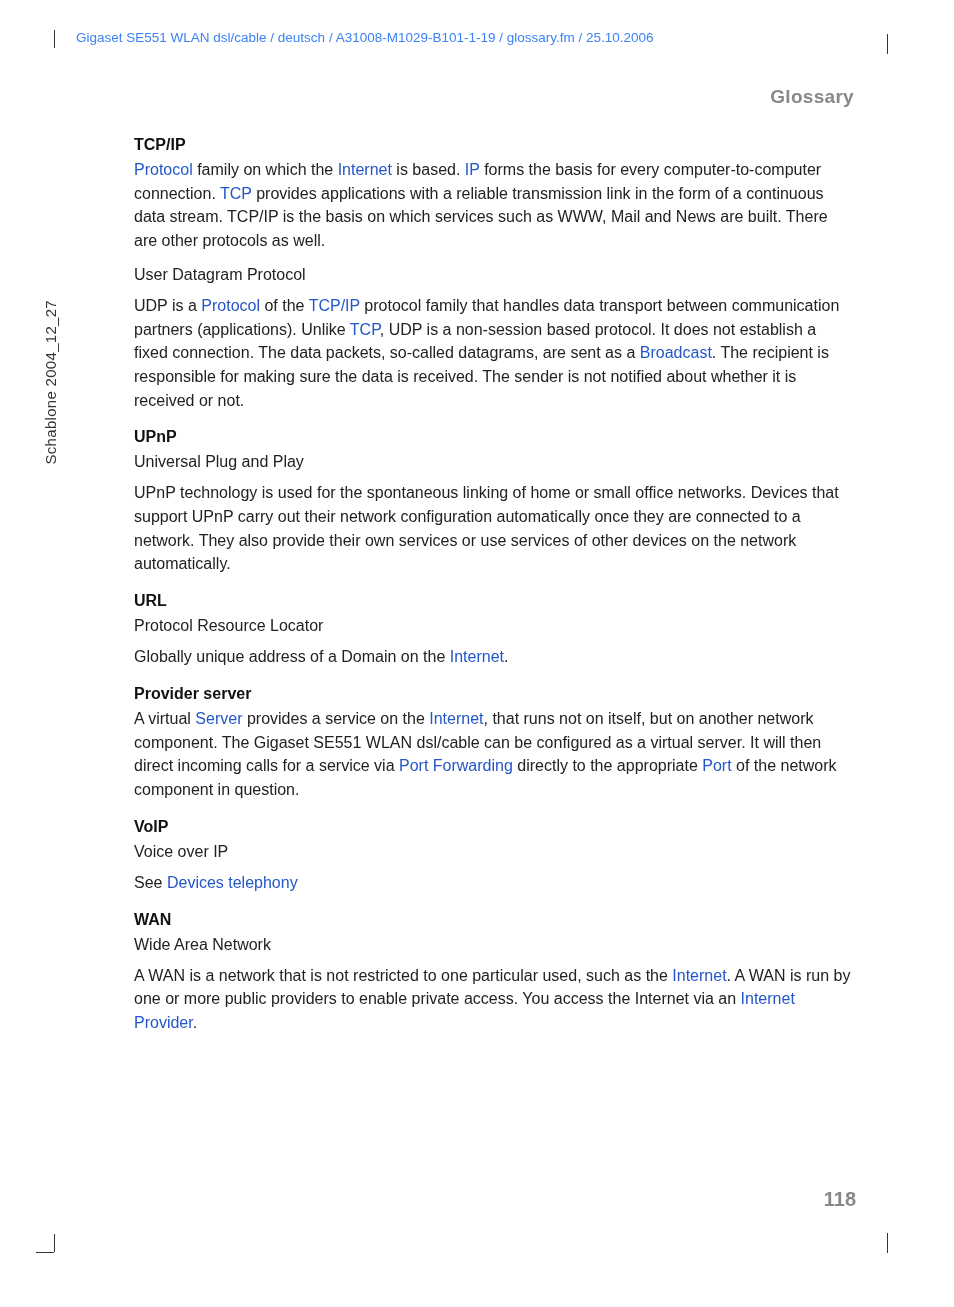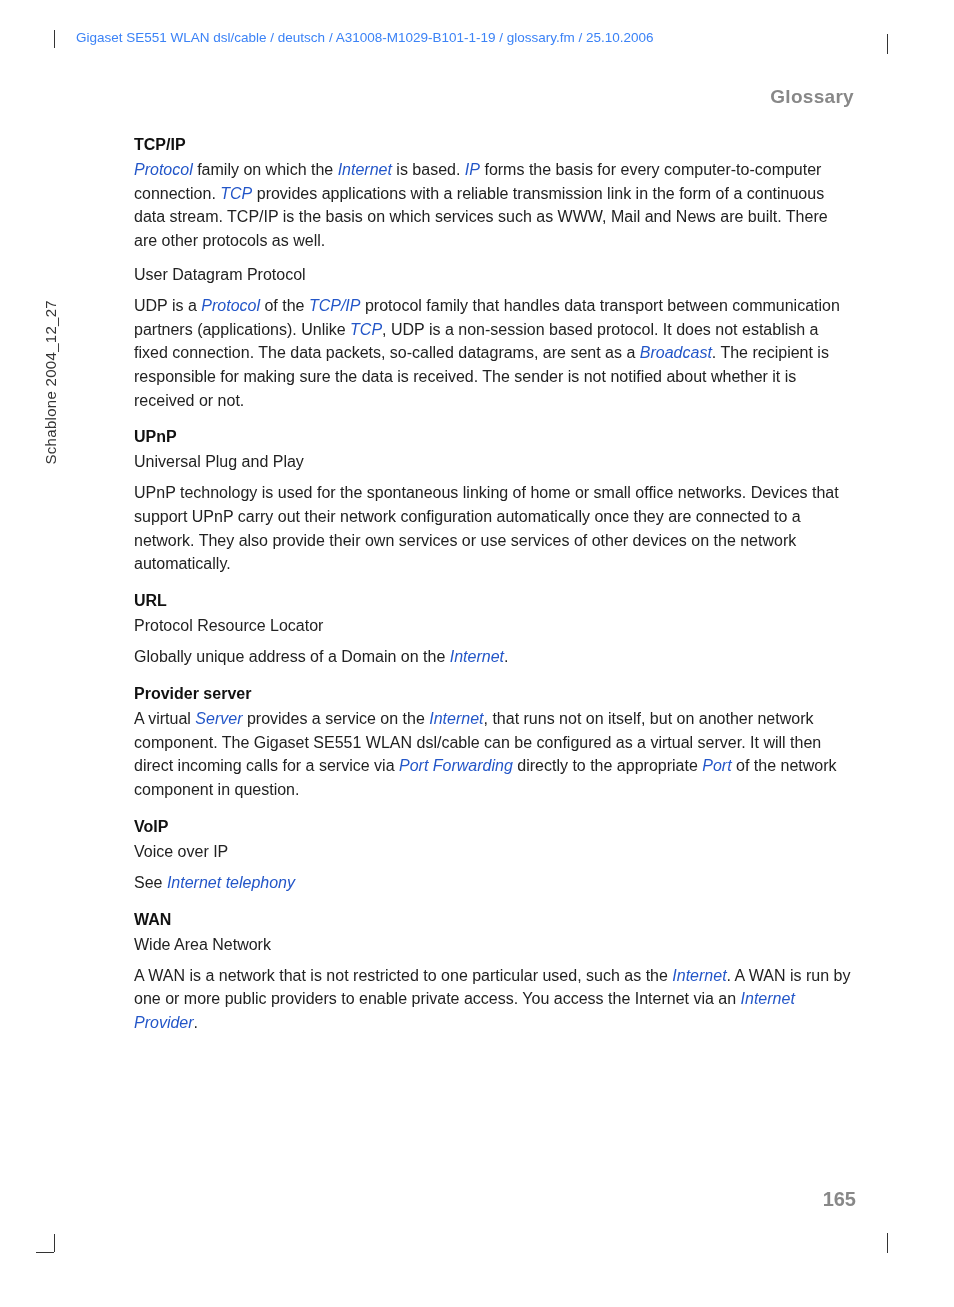--- a/index.html
+++ b/index.html
@@ -77,21 +77,20 @@
   }
   .para {
     font-size: 16px;
     color: #222;
     line-height: 1.48;
     margin-bottom: 10px;
   }
   .link {
     color: #2356c8;
     cursor: pointer;
-    font-style: italic;
   }
   .page-num {
     position: absolute;
     bottom: 96px;
     right: 98px;
     font-weight: bold;
     font-size: 20px;
     color: #888;
   }
 </style>
@@ -129,23 +128,23 @@
   </div>
 
   <div class="term">Provider server</div>
   <div class="para">
     <span>A virtual </span><span class="link">Server</span><span> provides a service on the </span><span class="link">Internet</span><span>, that runs not on itself, but on another network component. The Gigaset SE551 WLAN dsl/cable can be configured as a virtual server. It will then direct incoming calls for a service via </span><span class="link">Port Forwarding</span><span> directly to the appropriate </span><span class="link">Port</span><span> of the network component in question.</span>
   </div>
 
   <div class="term">VoIP</div>
   <div class="subterm">Voice over IP</div>
   <div class="para">
-    <span>See </span><span class="link">Internet telephony</span>
+    <span>See </span><span class="link">Devices telephony</span>
   </div>
 
   <div class="term">WAN</div>
   <div class="subterm">Wide Area Network</div>
   <div class="para">
     <span>A WAN is a network that is not restricted to one particular used, such as the </span><span class="link">Internet</span><span>. A WAN is run by one or more public providers to enable private access. You access the Internet via an </span><span class="link">Internet Provider</span><span>.</span>
   </div>
 </div>
 
-<div class="page-num">165</div>
+<div class="page-num">118</div>
 
 </body></html>

